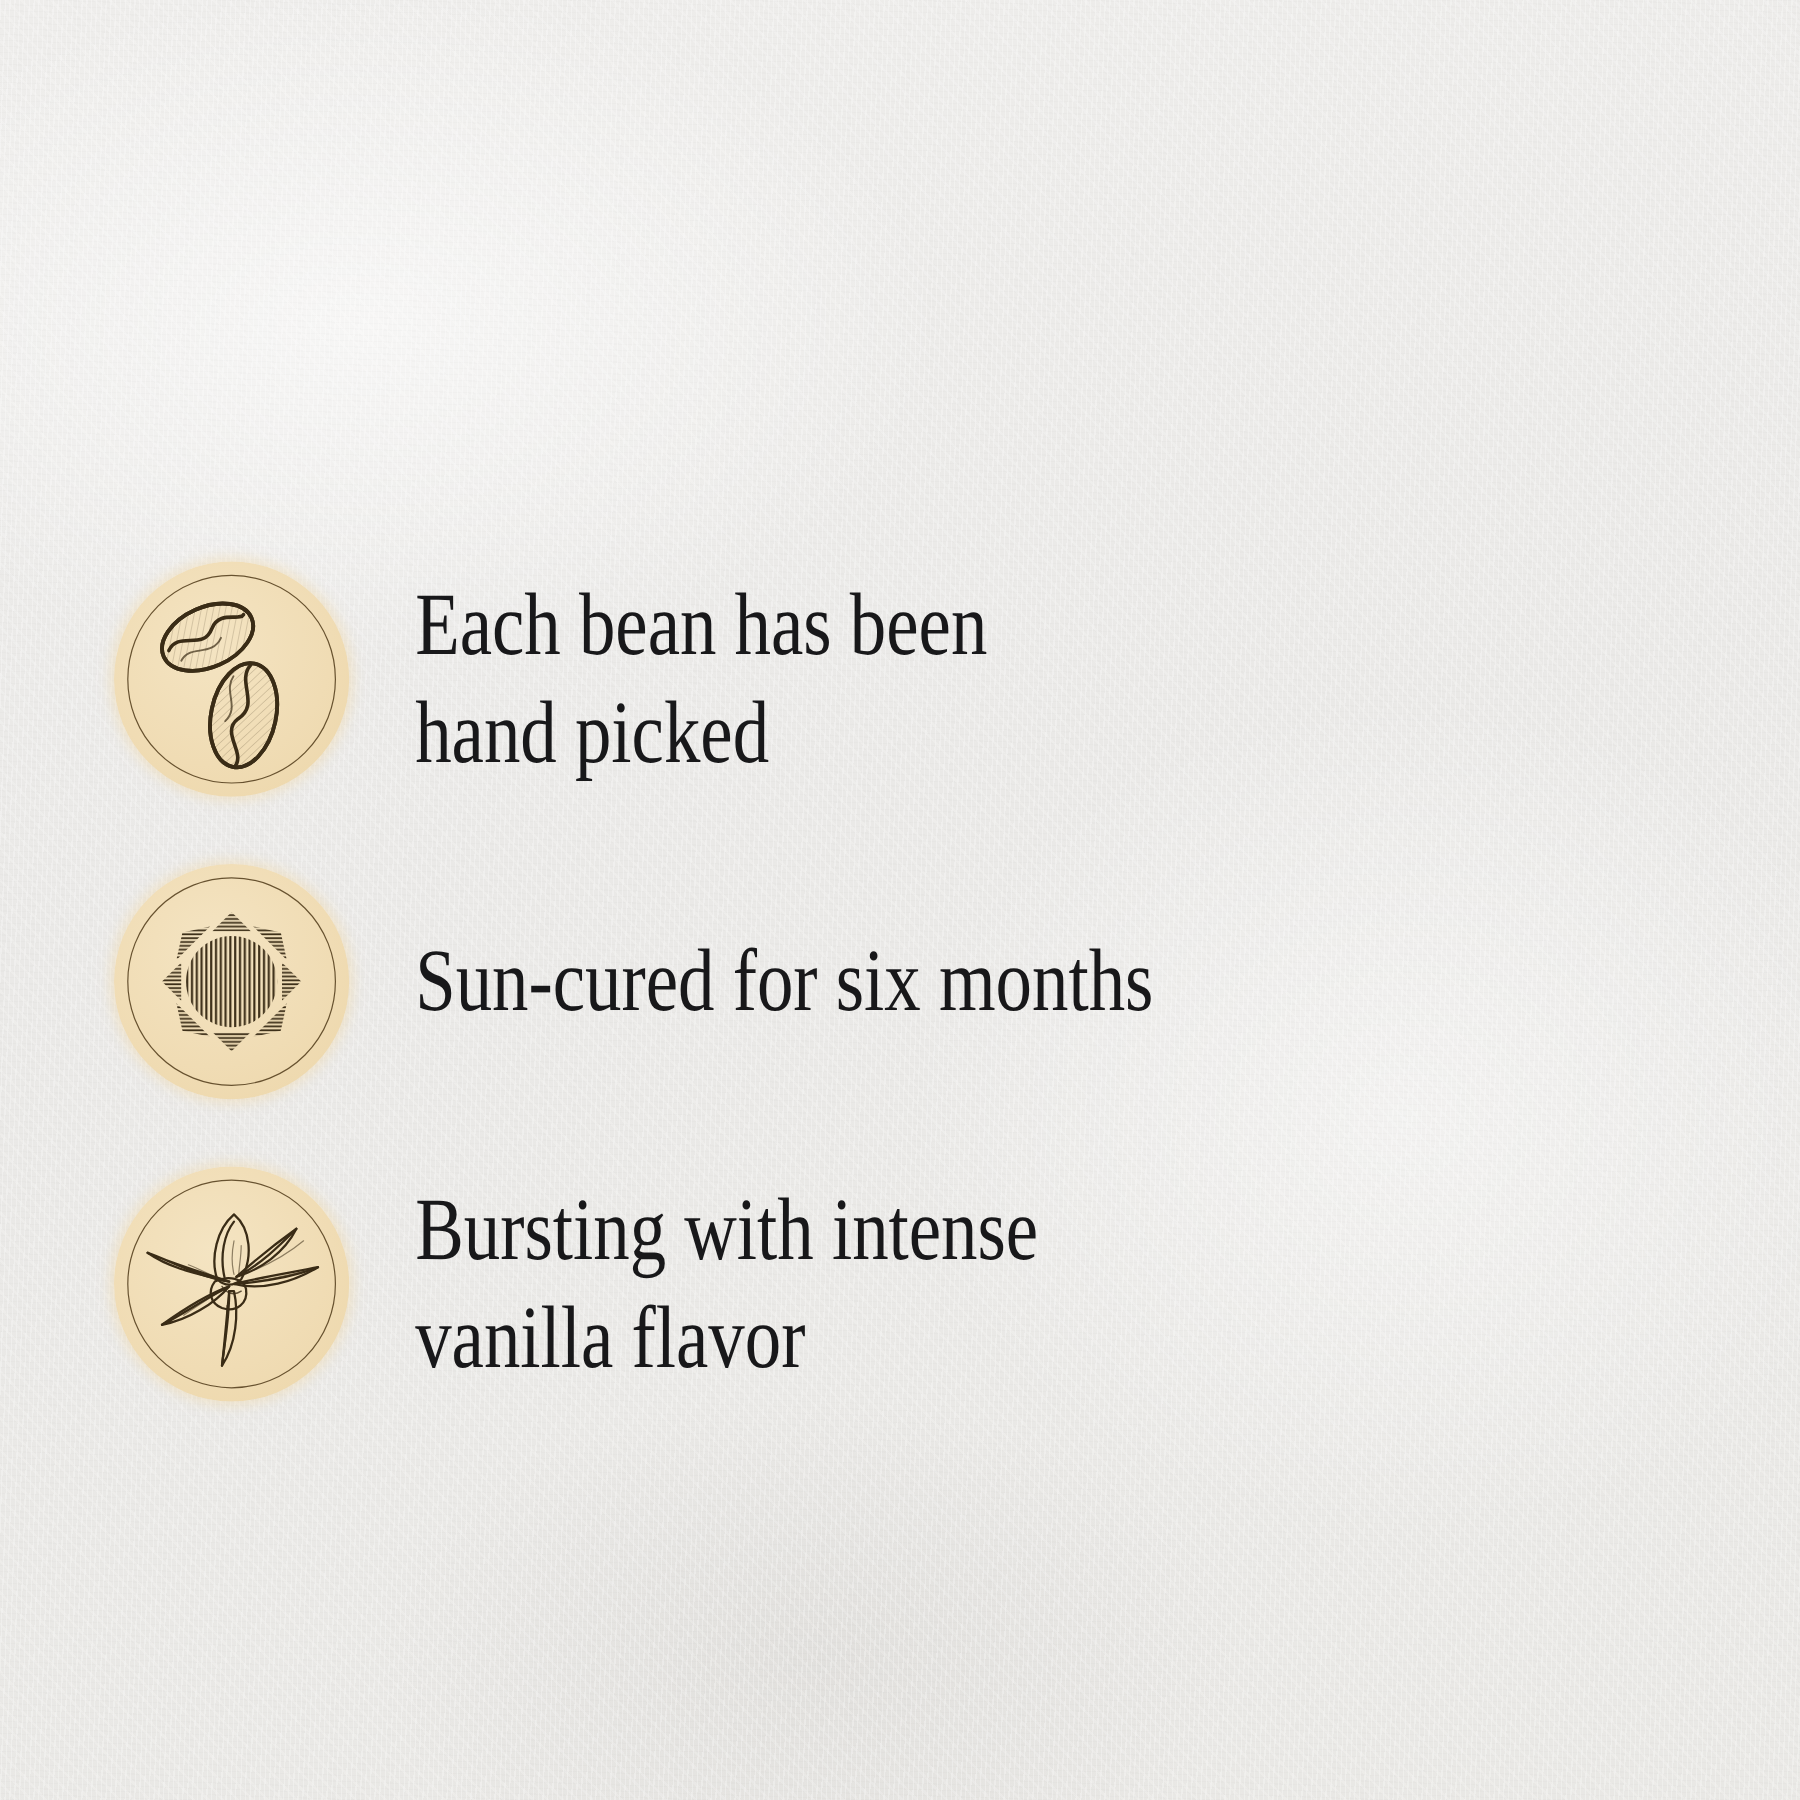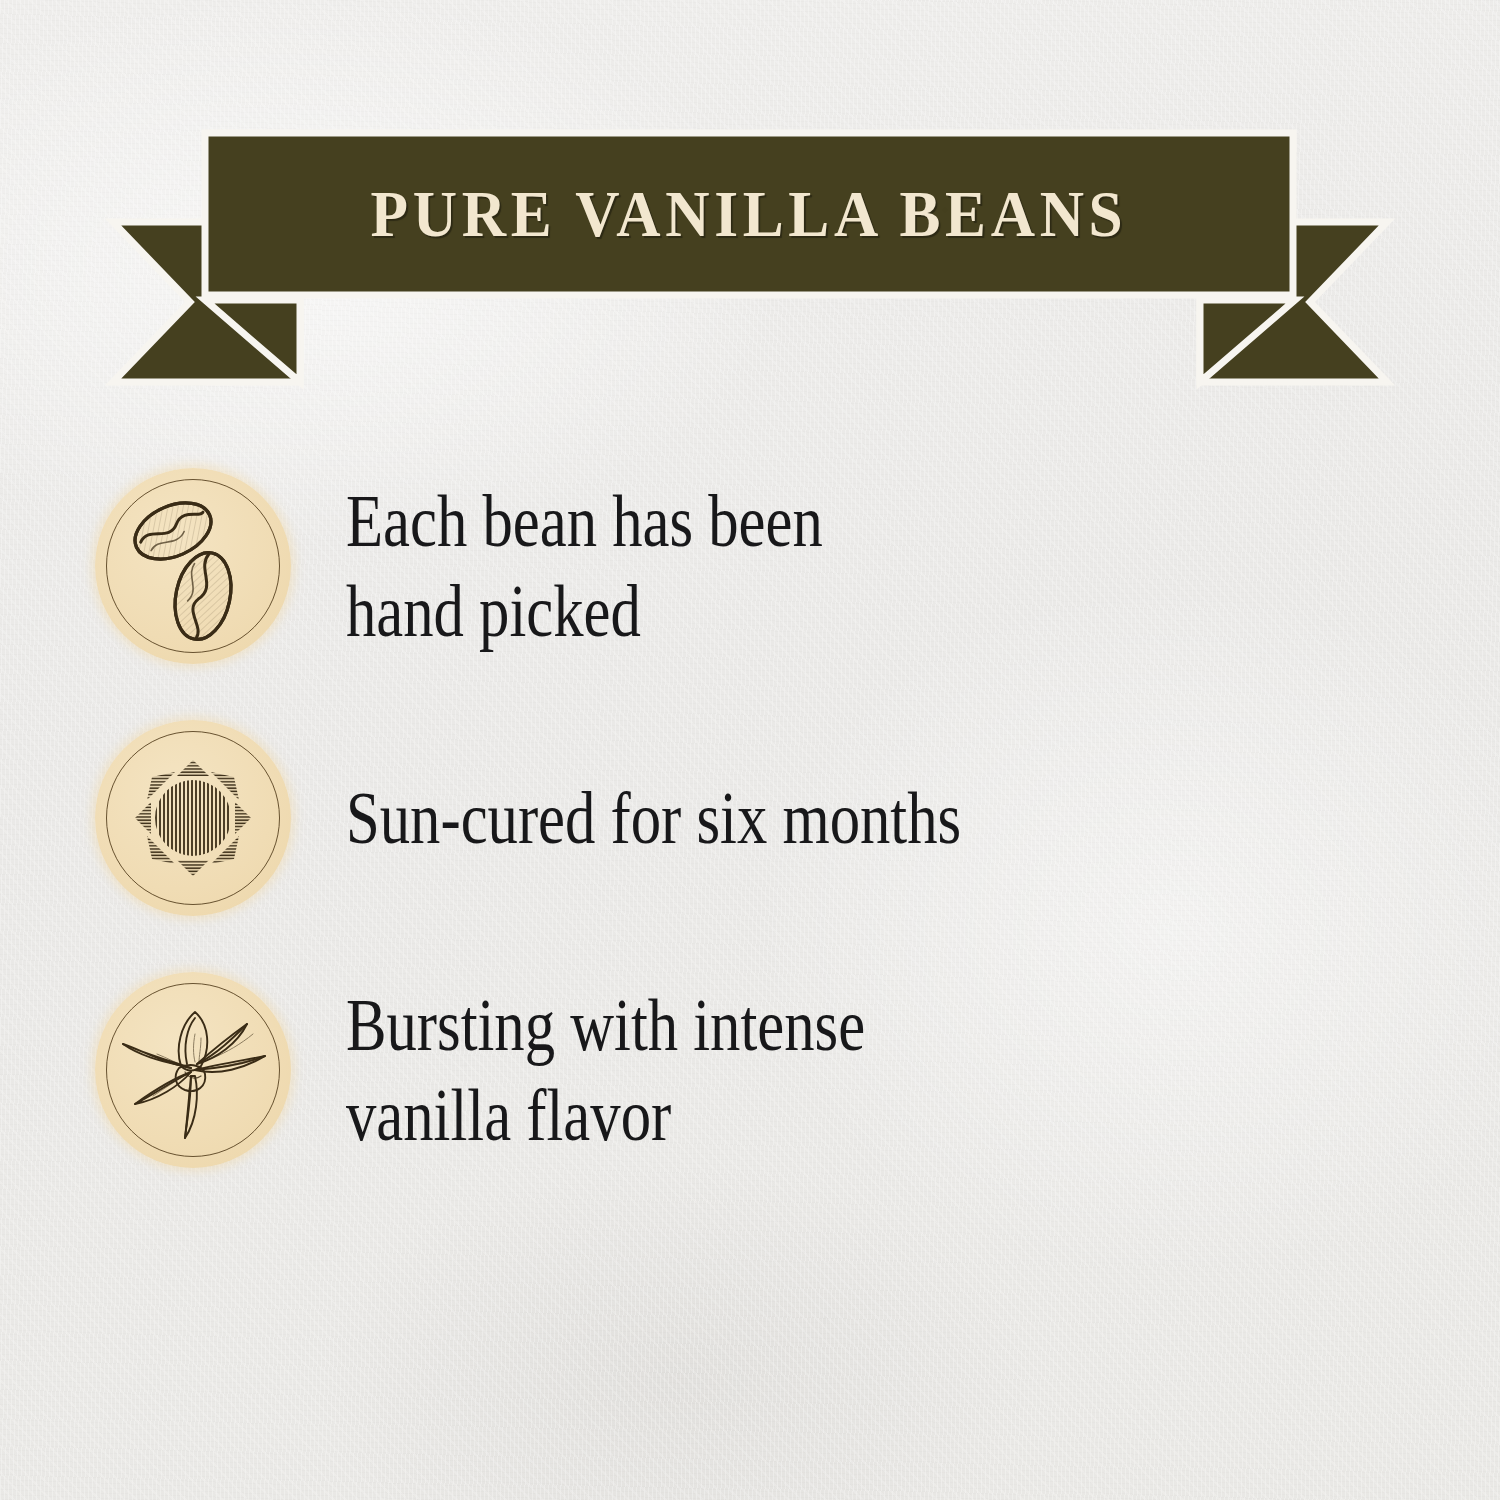--- a/index.html
+++ b/index.html
@@ -134,37 +134,20 @@
     transform-origin: left center;
     white-space: pre-line;
   }
   .feature-text.two-line { font-size: 74px; }
 </style>
 </head>
 <body>
 
 <div id="page">
 
-  <div id="banner-wrap">
-    <svg id="banner-svg" width="1500" height="420" viewBox="0 0 1500 420">
-      <g stroke="#f7f5f0" stroke-width="7" stroke-linejoin="miter">
-
-        <path d="M113,222 L300,222 L300,382 L113,382 L190,302 Z" fill="#45401f"></path>
-
-        <path d="M205,300 L300,300 L300,382 Z" fill="#45401f"></path>
-
-        <path d="M1387,222 L1200,222 L1200,382 L1387,382 L1310,302 Z" fill="#45401f"></path>
-
-        <path d="M1295,300 L1200,300 L1200,382 Z" fill="#45401f"></path>
-
-        <rect x="205" y="133" width="1088" height="162" fill="#45401f"></rect>
-      </g>
-    </svg>
-    <div id="banner-title">PURE VANILLA BEANS</div>
-  </div>
 
   <div id="features">
 
     <div class="feature-row">
       <div class="icon-badge">
         <div class="disc"></div>
         <div class="ring"></div>
         <svg viewBox="0 0 196 196">
           <defs>
             <linearGradient id="hatch1" x1="0" y1="0" x2="1" y2="1">

